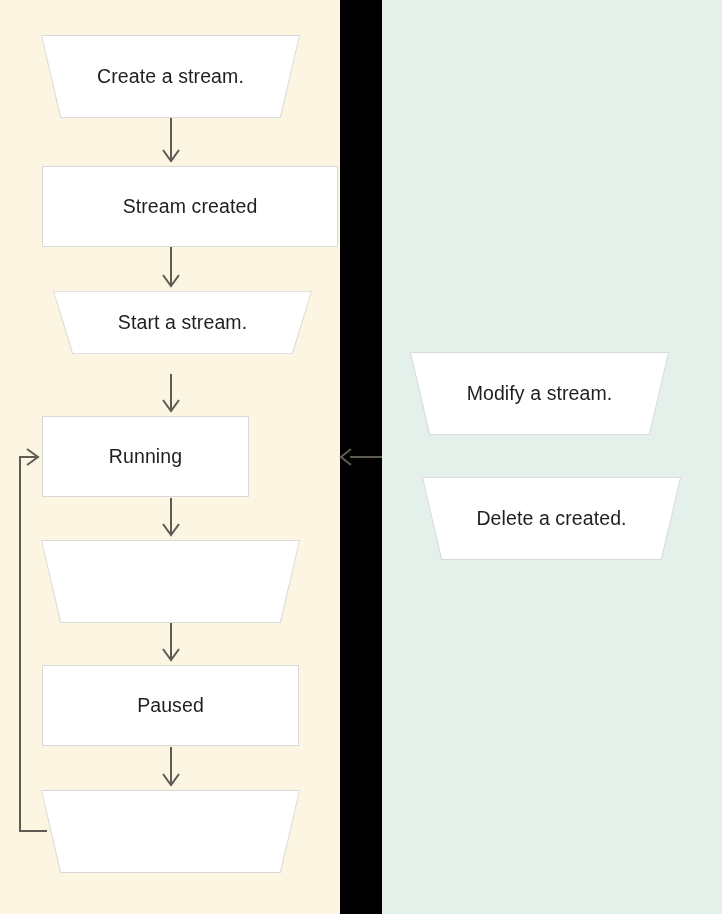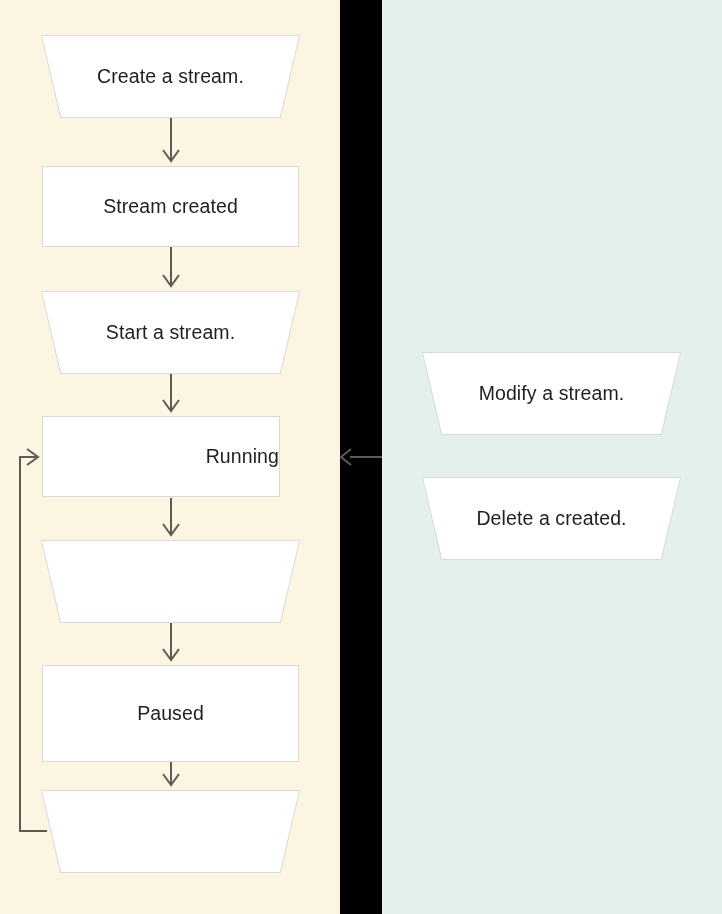--- a/index.html
+++ b/index.html
@@ -98,46 +98,46 @@
       <line x1="382" y1="457" x2="350" y2="457"></line>
       <path class="head" d="M351 449 L341 457 L351 465"></path>
     </g>
   </svg>
 
   <div class="node trap" style="left:41px;top:35px;width:259px;height:83px;">
     <span class="trap-fill"></span>
     <span class="node-label">Create a stream.</span>
   </div>
 
-  <div class="node rect" style="left:42px;top:166px;width:257px;height:81px;">
+  <div class="node rect" style="left:42px;top:166px;width:296px;height:81px;">
     <span class="node-label">Stream created</span>
   </div>
 
-  <div class="node trap" style="left:41px;top:291px;width:259px;height:83px;">
+  <div class="node trap" style="left:53px;top:291px;width:259px;height:63px;">
     <span class="trap-fill"></span>
     <span class="node-label">Start a stream.</span>
   </div>
 
-  <div class="node rect" style="left:42px;top:416px;width:238px;height:81px;justify-content:flex-end;">
+  <div class="node rect" style="left:42px;top:416px;width:207px;height:81px;">
     <span class="node-label">Running</span>
   </div>
 
   <div class="node trap" style="left:41px;top:540px;width:259px;height:83px;">
     <span class="trap-fill"></span>
   </div>
 
-  <div class="node rect" style="left:42px;top:665px;width:257px;height:97px;">
+  <div class="node rect" style="left:42px;top:665px;width:257px;height:81px;">
     <span class="node-label">Paused</span>
   </div>
 
   <div class="node trap" style="left:41px;top:790px;width:259px;height:83px;">
     <span class="trap-fill"></span>
   </div>
 
-  <div class="node trap" style="left:422px;top:352px;width:259px;height:83px;">
+  <div class="node trap" style="left:410px;top:352px;width:259px;height:83px;">
     <span class="trap-fill"></span>
     <span class="node-label">Modify a stream.</span>
   </div>
 
   <div class="node trap" style="left:422px;top:477px;width:259px;height:83px;">
     <span class="trap-fill"></span>
     <span class="node-label">Delete a created.</span>
   </div>
 
 </div>

